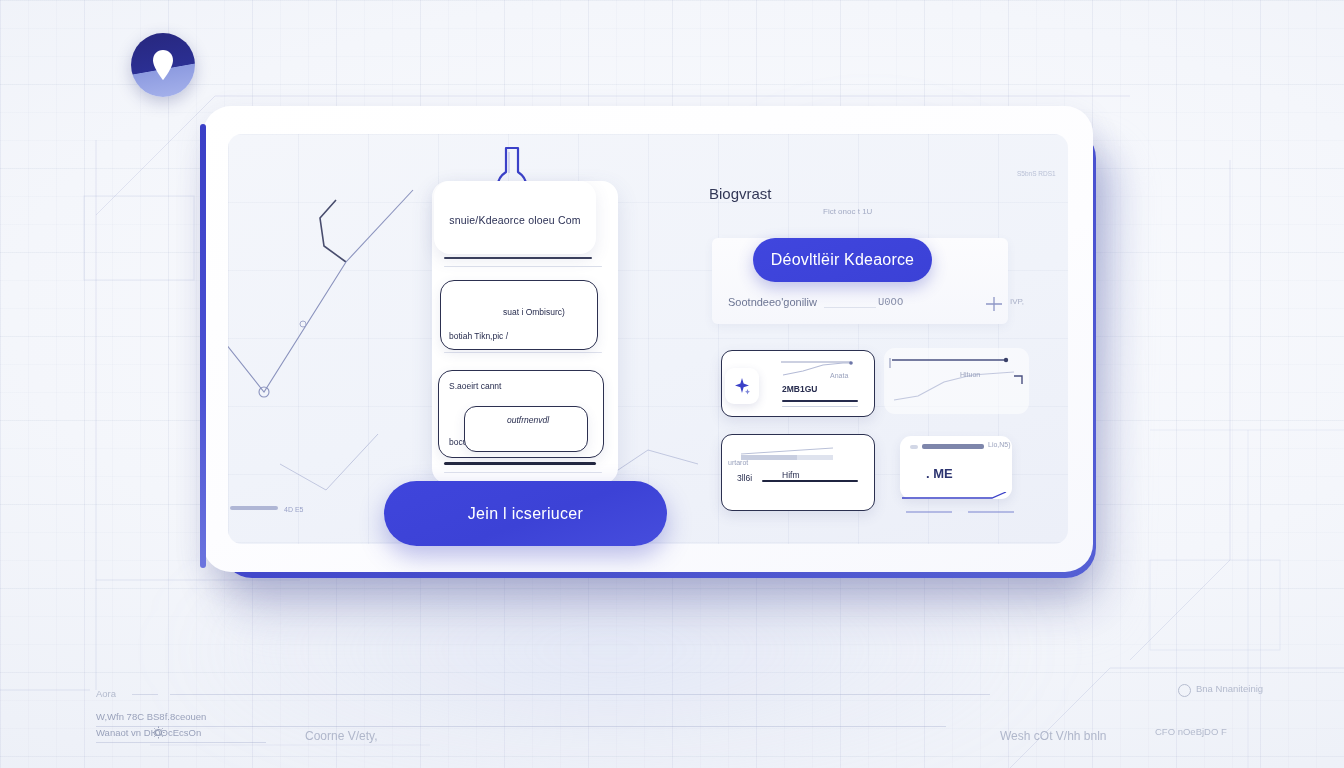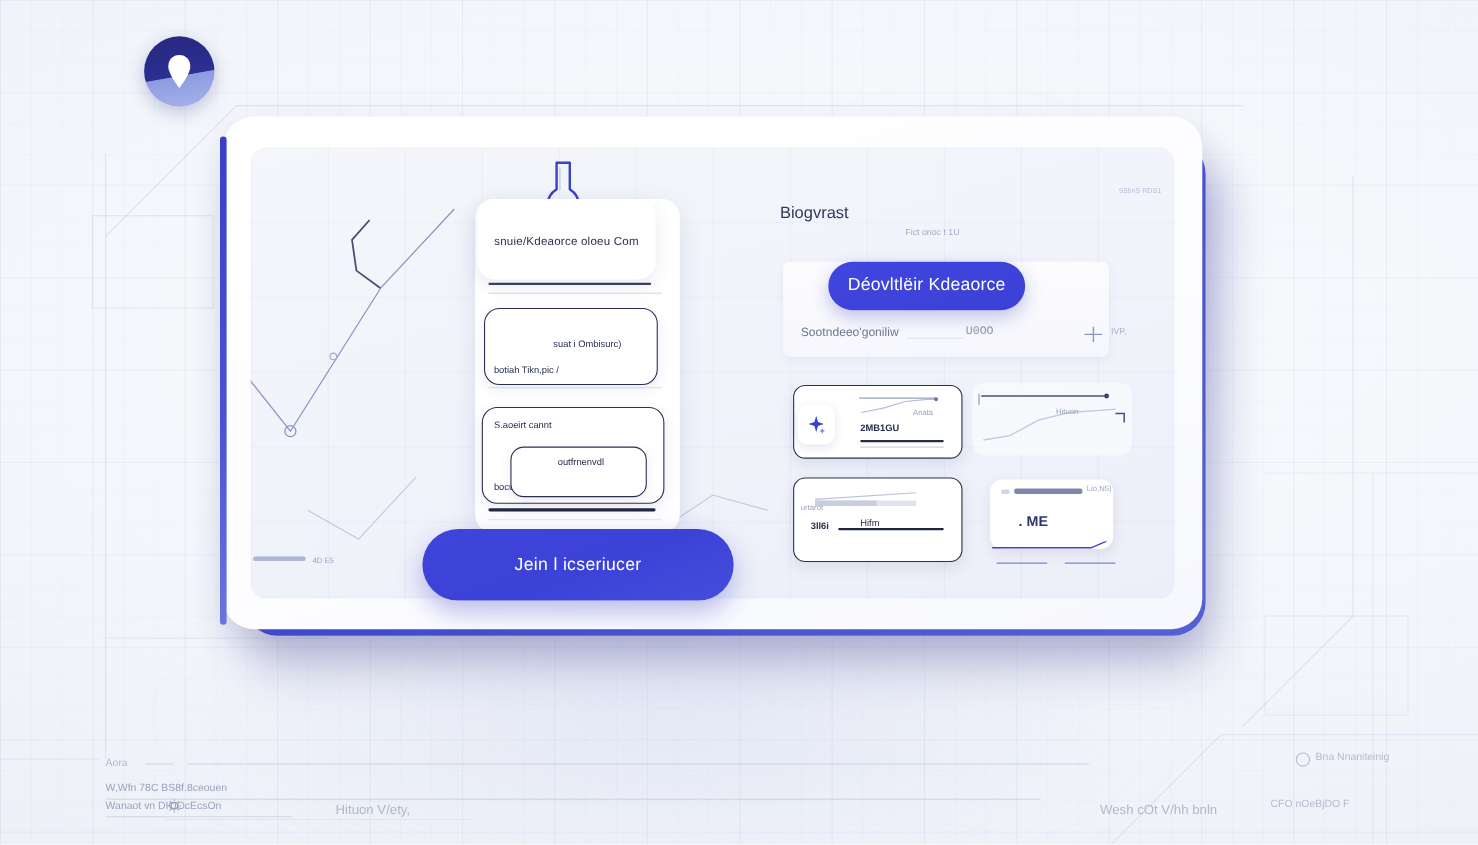--- a/index.html
+++ b/index.html
@@ -147,21 +147,21 @@
   .bubble {
     position: absolute;
     background: #ffffff;
     border: 1.2px solid #2c3050;
     border-radius: 14px;
     box-shadow: 0 4px 12px rgba(70,80,140,.10);
   }
   .bubble-1 { left: 440px; top: 280px; width: 156px; height: 68px; }
   .bubble-2 { left: 438px; top: 370px; width: 164px; height: 86px; }
   .bubble-3 { left: 464px; top: 406px; width: 122px; height: 44px;
-              border-radius: 12px; background:#fff; }
+              border-radius: 12px; background:#fff;font-style:italic; }
 
   .micro {
     position: absolute;
     font-size: 8.5px;
     color: #272c4e;
     filter: blur(.35px);
     white-space: nowrap;
   }
   .micro.light { color: #6e7694; }
   .micro.tiny  { font-size: 7px; color: #9aa2bd; }
@@ -455,21 +455,21 @@
   </svg>
   <span class="micro tiny" style="left:960px;top:371px">Hituon</span>
 
   <div class="mini-card mc-3"></div>
   <svg class="spark" style="left:737px;top:444px" width="116" height="20" viewBox="0 0 116 20">
     <path d="M4 10 L96 4" stroke="#b9c0d8" stroke-width="1" fill="none"></path>
     <rect x="4" y="11" width="92" height="5" fill="#dfe3ee"></rect>
     <rect x="4" y="11" width="56" height="5" fill="#c8cee0"></rect>
   </svg>
   <span class="micro tiny" style="left:728px;top:459px">urtarot</span>
-  <span class="micro" style="left:737px;top:473px;font-weight:bold">3ll6i</span>
+  <span class="micro" style="left:737px;top:473px;font-weight:normal">3ll6i</span>
   <div class="bar-line" style="left:762px;top:480px;width:96px;height:2.4px;background:#1f2440"></div>
   <span class="micro" style="left:782px;top:470px;font-weight:normal">Hifm</span>
 
   <div class="mini-card ghost mc-4" style="background:#ffffff;box-shadow:0 4px 11px rgba(70,80,140,.10)"></div>
   <div class="bar-line" style="left:910px;top:445px;width:8px;height:4px;background:#d2d7e6"></div>
   <div class="bar-line" style="left:922px;top:444px;width:62px;height:5px;background:#7e86ab"></div>
   <span class="micro tiny" style="left:988px;top:441px">Lio,N5)</span>
   <span style="position:absolute;left:926px;top:466px;font-size:13px;color:#2c3470;font-weight:bold;filter:blur(.3px)">. ME</span>
 
   <svg style="position:absolute;left:898px;top:492px" width="136" height="30" viewBox="0 0 136 30">
@@ -483,21 +483,21 @@
   <div class="foot-rule" style="left:170px;top:694px;width:820px"></div>
 
   <div class="foot dark" style="left:96px;top:711px">W,Wfn  78C BS8f.8ceouen</div>
   <div class="foot-rule" style="left:96px;top:726px;width:850px"></div>
   <div class="foot dark" style="left:96px;top:727px">Wanaot  vn     DIOOcEcsOn</div>
   <svg class="small-gear" style="left:152px;top:726px" width="13" height="13" viewBox="0 0 13 13">
     <circle cx="6.5" cy="6.5" r="3" fill="none" stroke="#98a0b8" stroke-width="1.2"></circle>
     <path d="M6.5 0.5 V2 M6.5 11 V12.5 M0.5 6.5 H2 M11 6.5 H12.5 M2.3 2.3 L3.4 3.4 M9.6 9.6 L10.7 10.7 M10.7 2.3 L9.6 3.4 M3.4 9.6 L2.3 10.7" stroke="#98a0b8" stroke-width="1"></path>
   </svg>
   <div class="foot-rule" style="left:96px;top:742px;width:170px"></div>
-  <div class="foot big" style="left:305px;top:729px">Hituon V/ety,</div>
+  <div class="foot big" style="left:305px;top:729px">Coorne V/ety,</div>
 
   <div class="radio-dot" style="left:1178px;top:684px"></div>
   <div class="foot" style="left:1196px;top:683px">Bna  Nnaniteinig</div>
   <div class="foot big" style="left:1000px;top:729px">Wesh cOt V/hh bnln</div>
   <div class="foot" style="left:1155px;top:726px">CFO   nOeBjDO F</div>
 
 
 </div>
 
 </body></html>

